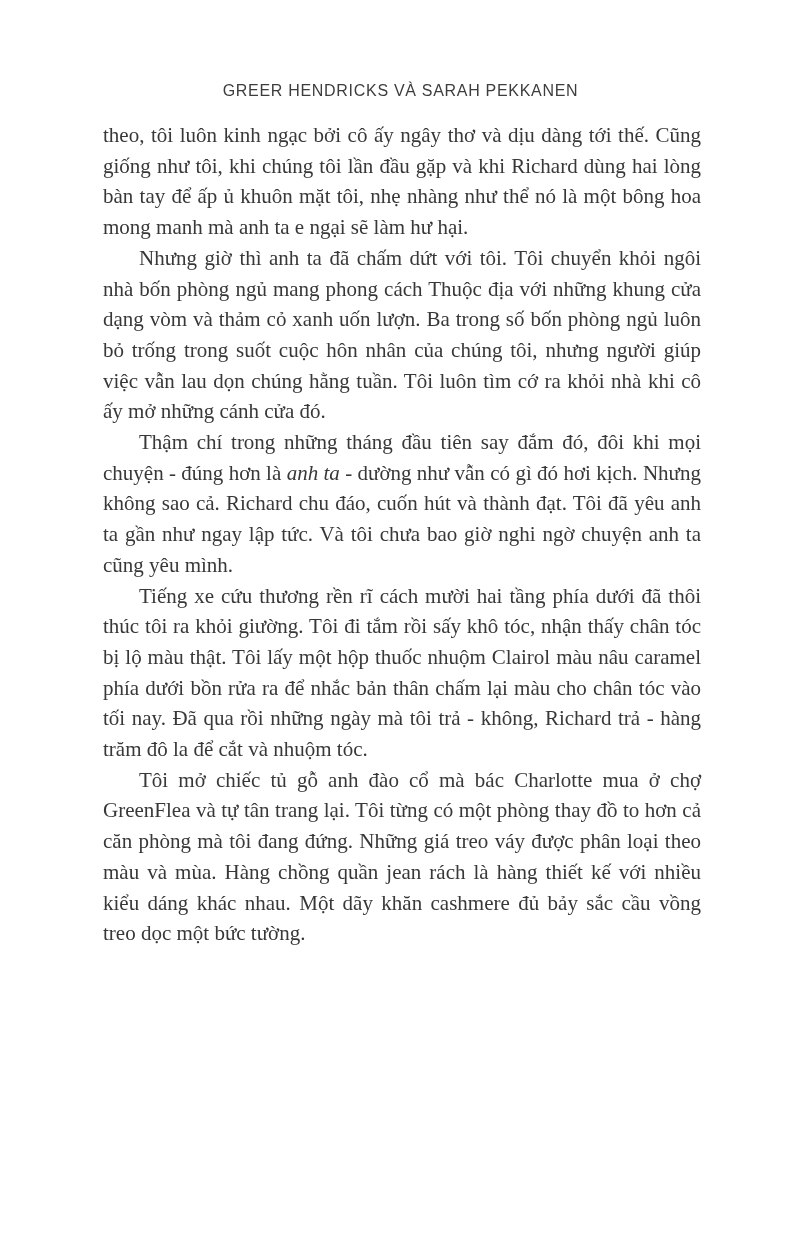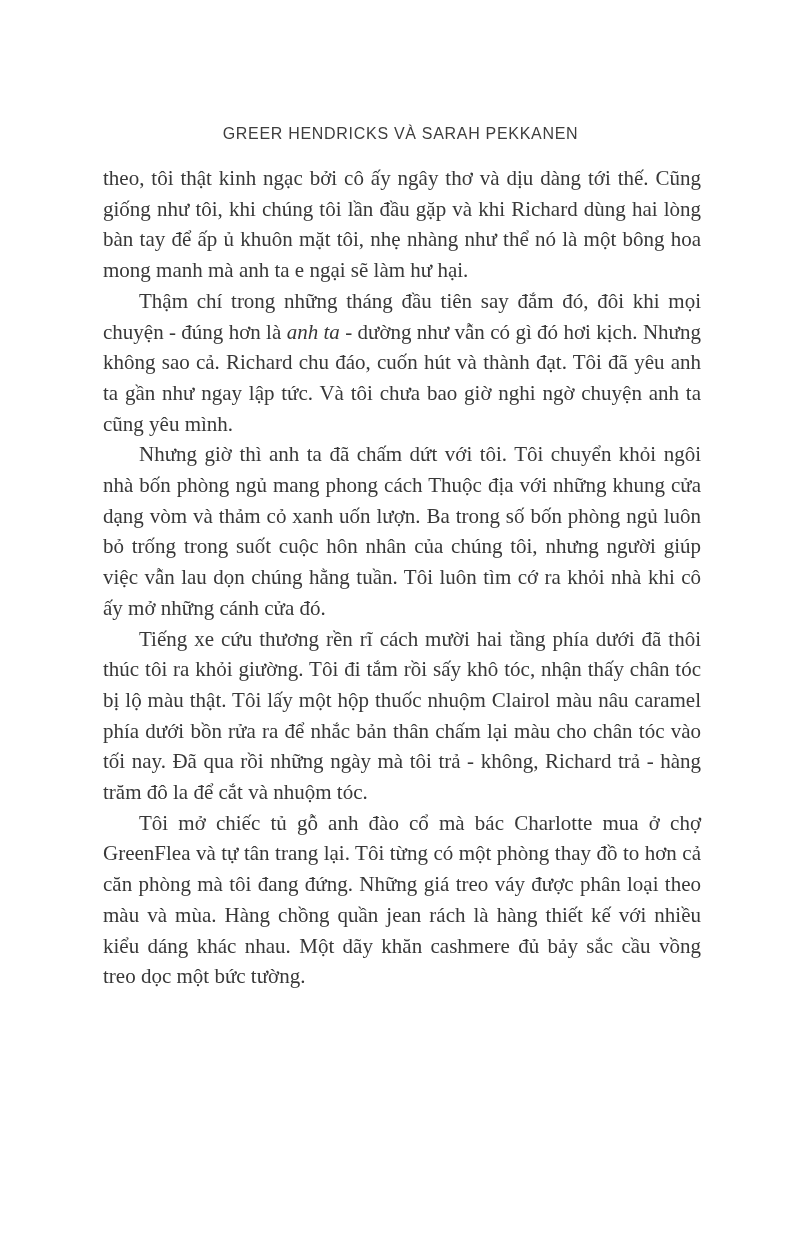--- a/index.html
+++ b/index.html
@@ -6,21 +6,20 @@
     margin: 0;
     padding: 0;
     background: #ffffff;
   }
   .page {
     position: relative;
     width: 801px;
     height: 1023px;
     background: #ffffff;
     overflow: hidden;
-    margin-top: 43px;
   }
   .running-header {
     position: absolute;
     top: 82px;
     left: 0;
     width: 100%;
     text-align: center;
     font-family: "Liberation Sans", "DejaVu Sans", sans-serif;
     font-size: 16px;
     font-weight: 400;
@@ -61,21 +60,21 @@
     color: #474747;
   }
 </style>
 </head>
 <body>
 
 <div class="page" style="background: rgb(255, 255, 255);">
   <div class="running-header">GREER HENDRICKS VÀ SARAH PEKKANEN</div>
 
   <div class="body-text" style="color: rgb(56, 56, 56);">
-      <p class="para"><span>theo, tôi thật kinh ngạc bởi cô ấy ngây thơ và dịu dàng tới thế. Cũng giống như tôi, khi chúng tôi lần đầu gặp và khi Richard dùng hai lòng bàn tay để ấp ủ khuôn mặt tôi, nhẹ nhàng như thể nó là một bông hoa mong manh mà anh ta e ngại sẽ làm hư hại.</span></p>
+      <p class="para"><span>theo, tôi luôn kinh ngạc bởi cô ấy ngây thơ và dịu dàng tới thế. Cũng giống như tôi, khi chúng tôi lần đầu gặp và khi Richard dùng hai lòng bàn tay để ấp ủ khuôn mặt tôi, nhẹ nhàng như thể nó là một bông hoa mong manh mà anh ta e ngại sẽ làm hư hại.</span></p>
+      <p class="para indent"><span>Nhưng giờ thì anh ta đã chấm dứt với tôi. Tôi chuyển khỏi ngôi nhà bốn phòng ngủ mang phong cách Thuộc địa với những khung cửa dạng vòm và thảm cỏ xanh uốn lượn. Ba trong số bốn phòng ngủ luôn bỏ trống trong suốt cuộc hôn nhân của chúng tôi, nhưng người giúp việc vẫn lau dọn chúng hằng tuần. Tôi luôn tìm cớ ra khỏi nhà khi cô ấy mở những cánh cửa đó.</span></p>
       <p class="para indent"><span>Thậm chí trong những tháng đầu tiên say đắm đó, đôi khi mọi chuyện - đúng hơn là </span><span class="italic">anh ta</span><span> - dường như vẫn có gì đó hơi kịch. Nhưng không sao cả. Richard chu đáo, cuốn hút và thành đạt. Tôi đã yêu anh ta gần như ngay lập tức. Và tôi chưa bao giờ nghi ngờ chuyện anh ta cũng yêu mình.</span></p>
-      <p class="para indent"><span>Nhưng giờ thì anh ta đã chấm dứt với tôi. Tôi chuyển khỏi ngôi nhà bốn phòng ngủ mang phong cách Thuộc địa với những khung cửa dạng vòm và thảm cỏ xanh uốn lượn. Ba trong số bốn phòng ngủ luôn bỏ trống trong suốt cuộc hôn nhân của chúng tôi, nhưng người giúp việc vẫn lau dọn chúng hằng tuần. Tôi luôn tìm cớ ra khỏi nhà khi cô ấy mở những cánh cửa đó.</span></p>
       <p class="para indent"><span>Tiếng xe cứu thương rền rĩ cách mười hai tầng phía dưới đã thôi thúc tôi ra khỏi giường. Tôi đi tắm rồi sấy khô tóc, nhận thấy chân tóc bị lộ màu thật. Tôi lấy một hộp thuốc nhuộm Clairol màu nâu caramel phía dưới bồn rửa ra để nhắc bản thân chấm lại màu cho chân tóc vào tối nay. Đã qua rồi những ngày mà tôi trả - không, Richard trả - hàng trăm đô la để cắt và nhuộm tóc.</span></p>
       <p class="para indent"><span>Tôi mở chiếc tủ gỗ anh đào cổ mà bác Charlotte mua ở chợ GreenFlea và tự tân trang lại. Tôi từng có một phòng thay đồ to hơn cả căn phòng mà tôi đang đứng. Những giá treo váy được phân loại theo màu và mùa. Hàng chồng quần jean rách là hàng thiết kế với nhiều kiểu dáng khác nhau. Một dãy khăn cashmere đủ bảy sắc cầu vồng treo dọc một bức tường.</span></p>
     </div>
 
   <div class="page-number">16</div>
 </div>
 
 </body></html>

